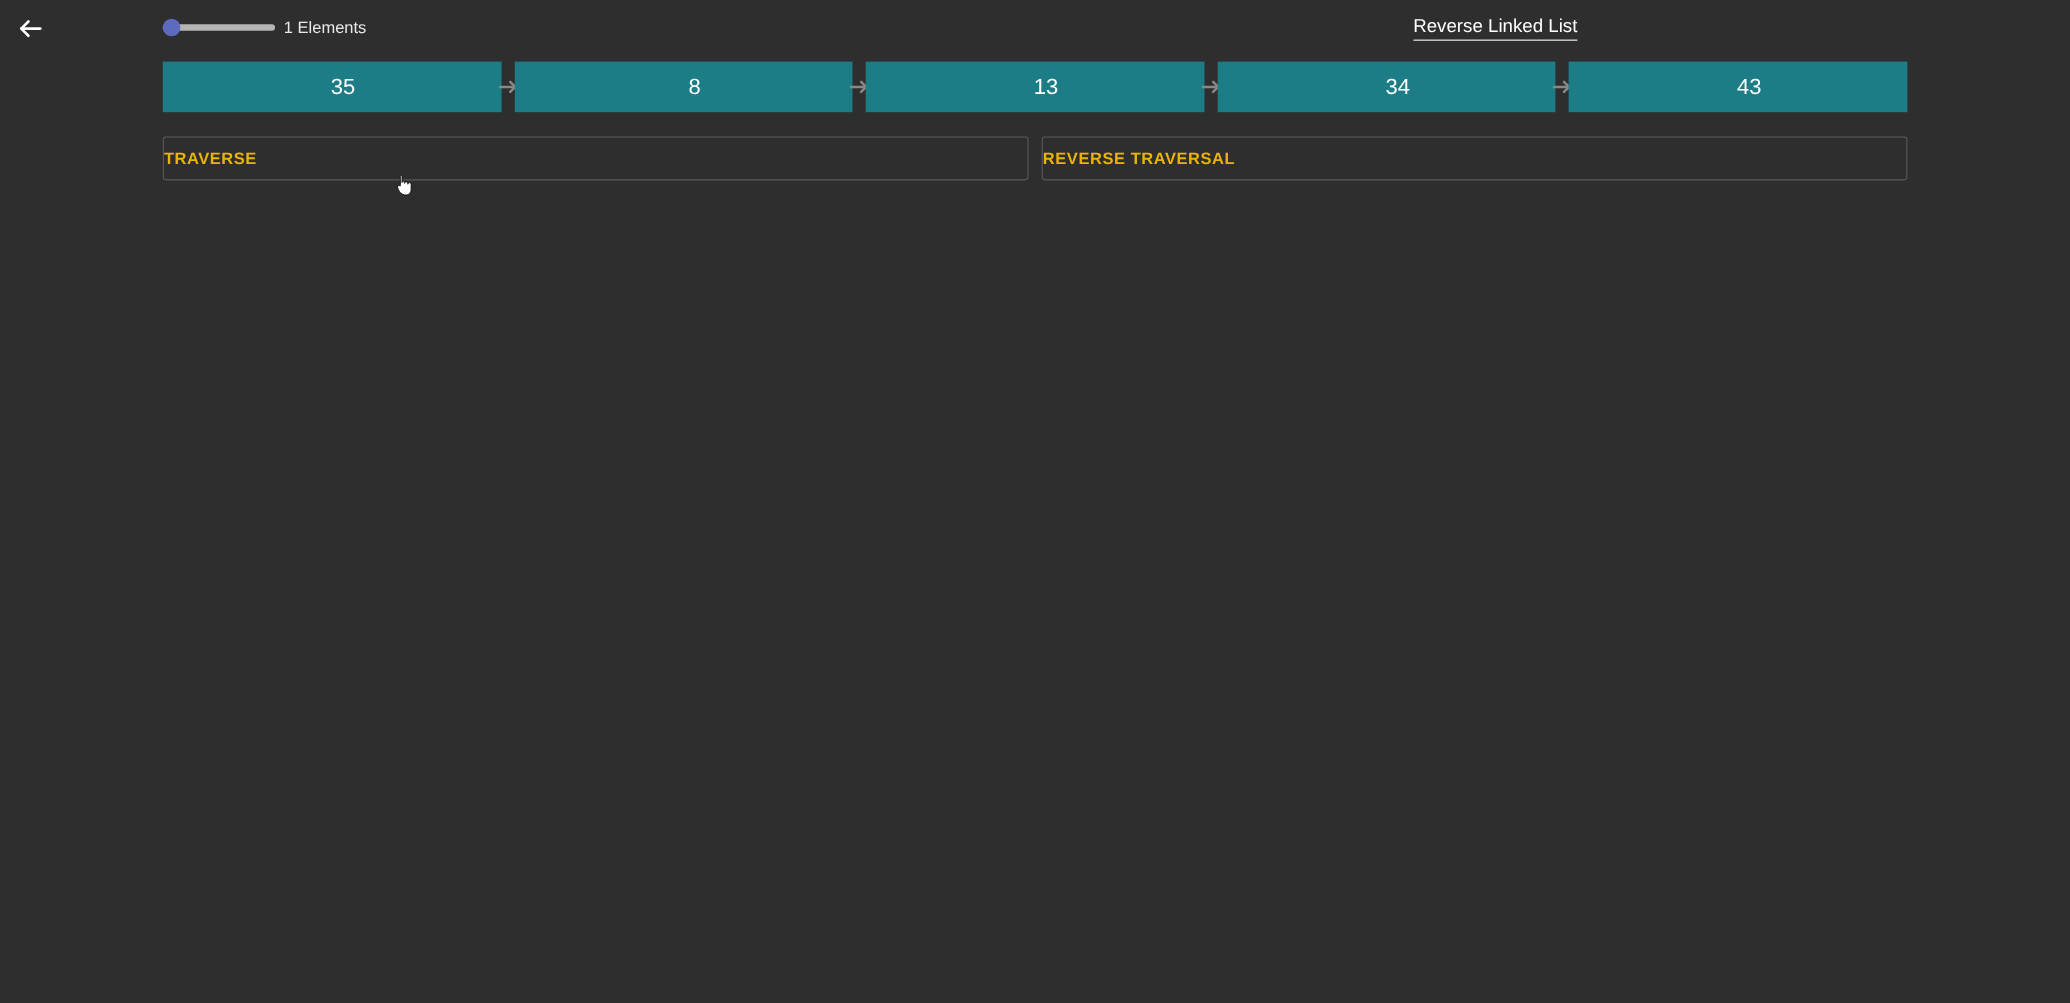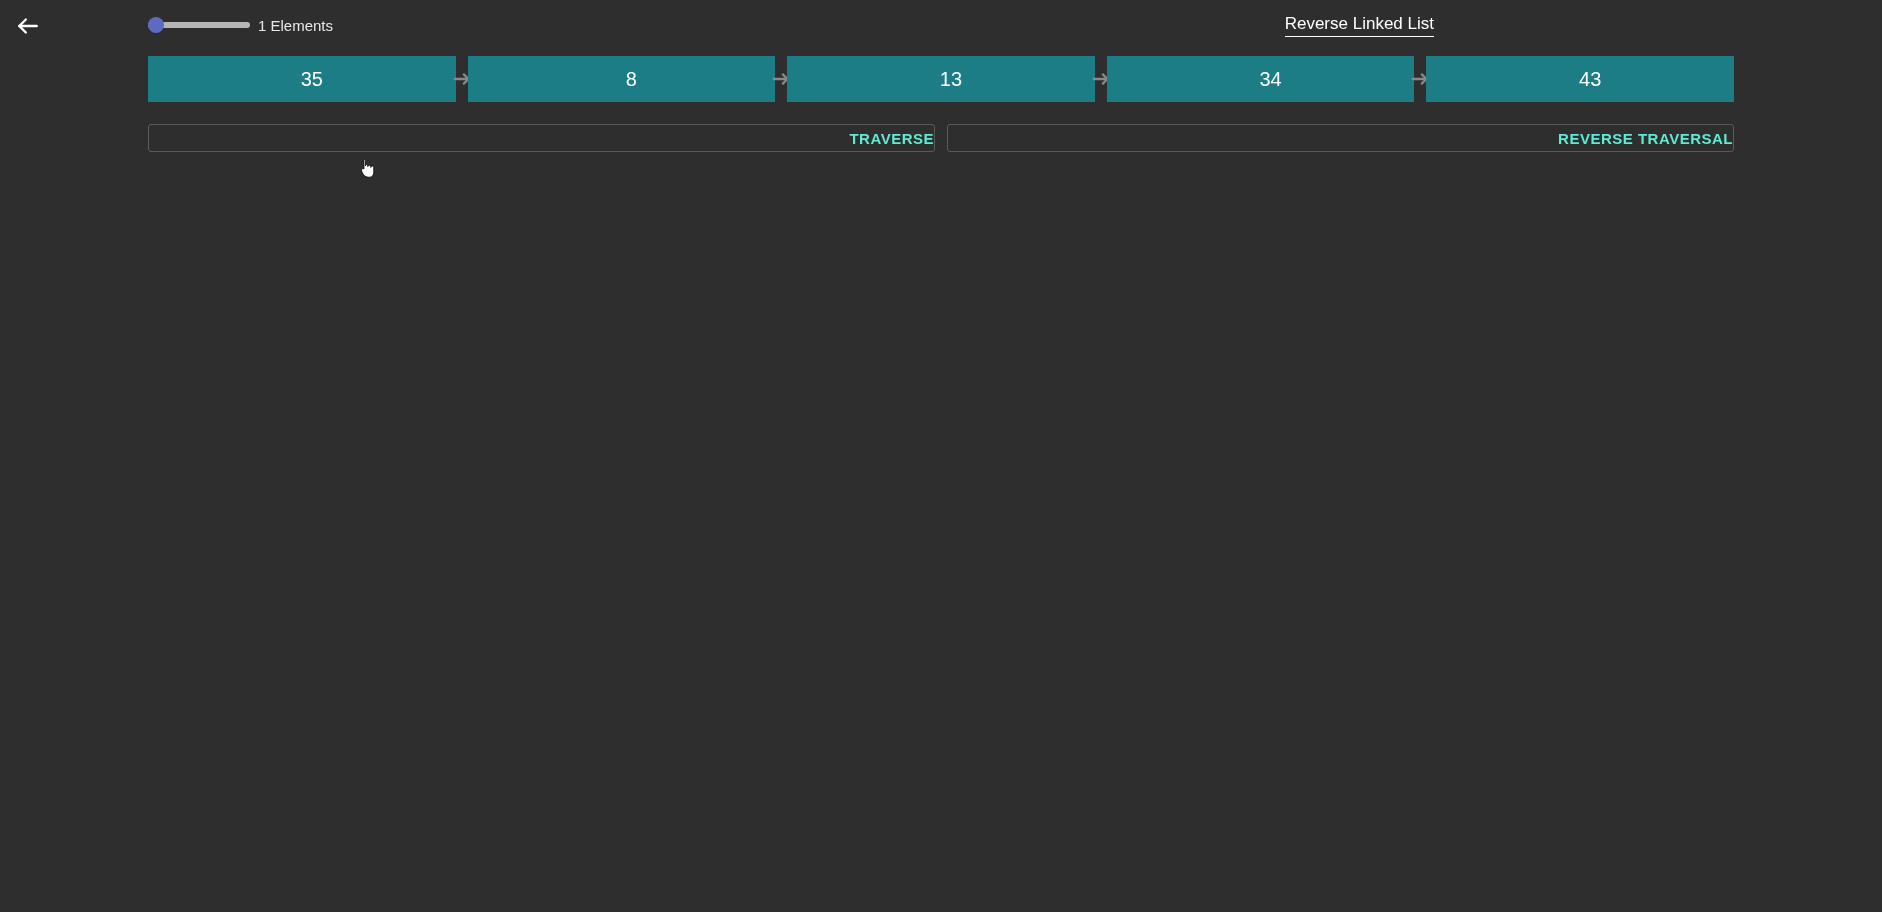--- a/index.html
+++ b/index.html
@@ -119,29 +119,29 @@
     flex-shrink:0;
   }
   .btn-row{
     margin-top:22px;
     display:flex;
     gap:12px;
     width:100%;
   }
   .btn{
     flex:1 1 0;
-    height:28px;
+    height:40px;
     border:1px solid var(--btn-border);
     background:transparent;
-    color:#5eead4;
+    color:#eab308;
     font-size:15px;
     font-weight:600;
     letter-spacing:0.5px;
     text-transform:uppercase;
-    display:flex;align-items:center;justify-content:flex-end;
+    display:flex;align-items:center;justify-content:flex-start;
     cursor:pointer;
     border-radius:3px;
   }
   .cursor-pointer{
     position:absolute;
     width:18px;height:22px;
     pointer-events:none;
   }
   .cursor-pointer svg{width:100%;height:100%;}
 </style>

